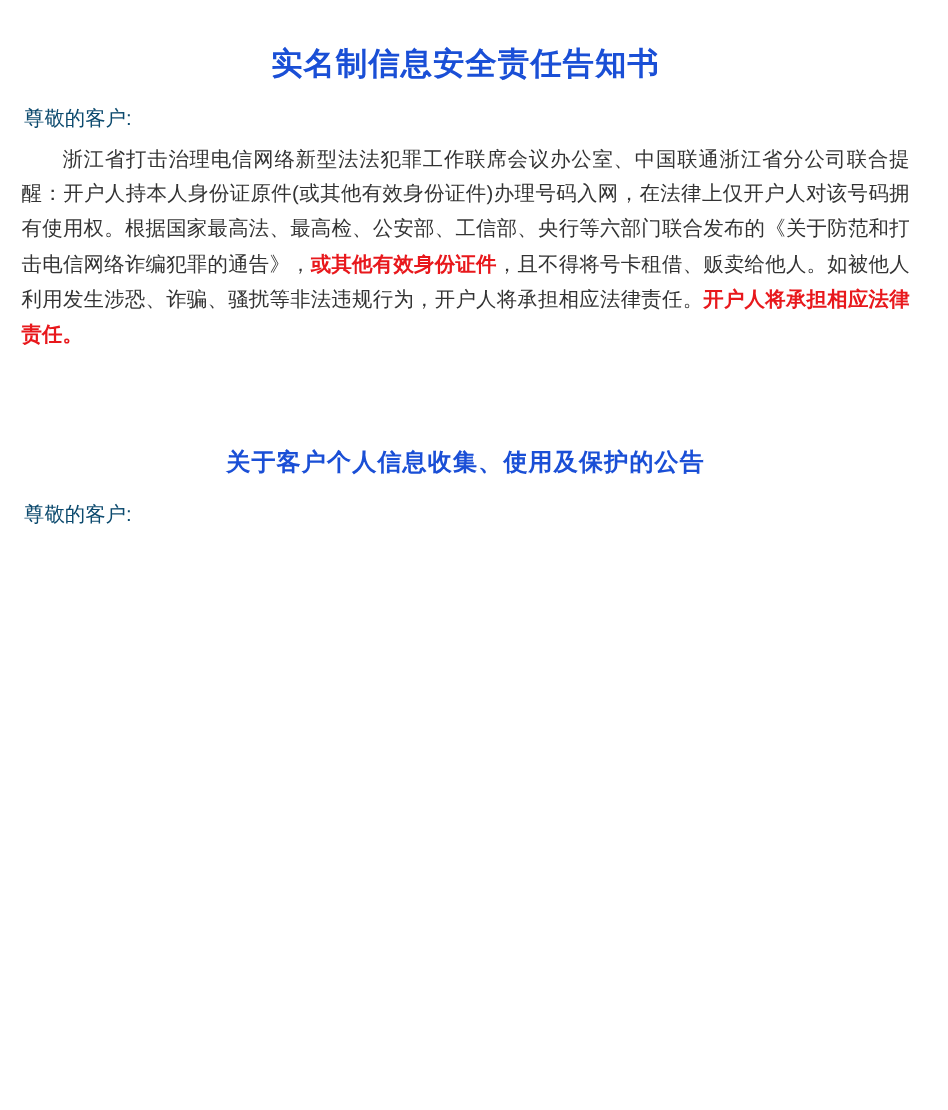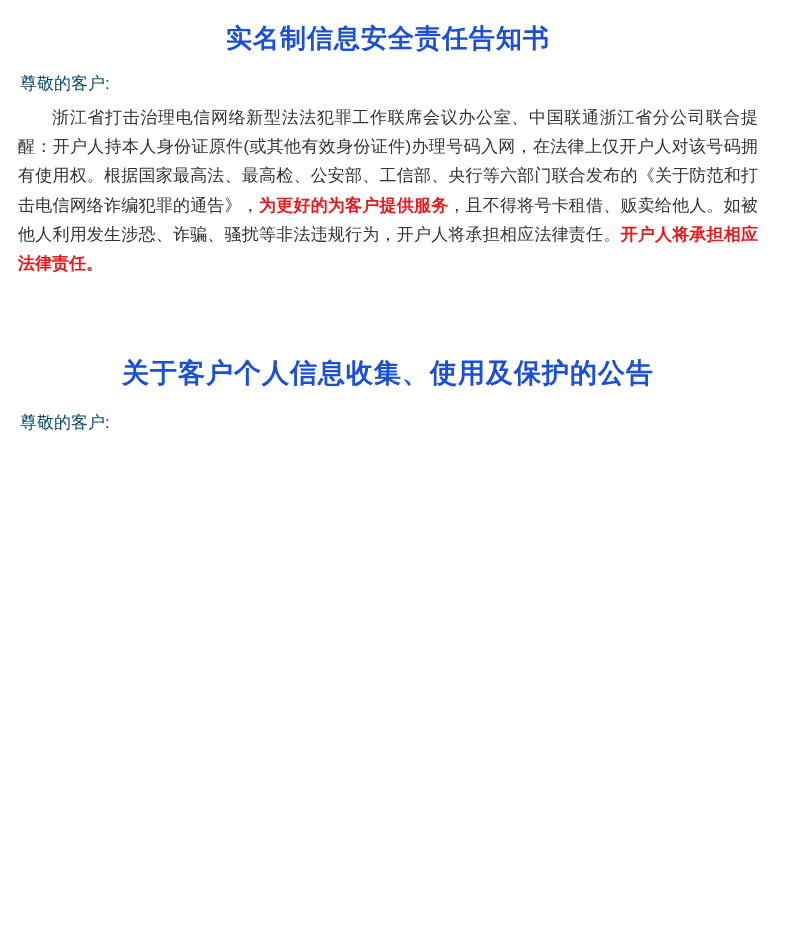--- a/index.html
+++ b/index.html
@@ -11,35 +11,35 @@
     width: 790px;
     height: 925px;
     font-family: "Liberation Sans", sans-serif;
     color: #333333;
     overflow: hidden;
   }
   .page {
     width: 776px;
     box-sizing: border-box;
     padding: 14px 18px 0 18px;
+    margin-top: 15px;
   }
   .doc-title {
     text-align: center;
     color: #1a4fd6;
     font-size: 26px;
     font-weight: bold;
     letter-spacing: 1px;
     margin: 8px 0 14px 0;
     line-height: 1.3;
   }
   .doc-title.second {
-    font-size: 27px;
+    font-size: 20px;
     margin-top: 0;
     margin-bottom: 16px;
-    font-family: Liberation Mono, monospace;
   }
   .salutation {
     font-size: 17px;
     color: #0c4a6e;
     margin: 0 0 6px 2px;
     line-height: 1.6;
   }
   .para {
     font-size: 17px;
     line-height: 1.72;
@@ -64,21 +64,21 @@
 </style>
 </head>
 <body>
 
 <div class="page">
 
   <div class="block">
     <h1 class="doc-title">实名制信息安全责任告知书</h1>
     <p class="salutation">尊敬的客户:</p>
     <p class="para indent">
-      <span>浙江省打击治理电信网络新型法法犯罪工作联席会议办公室、中国联通浙江省分公司联合提醒：开户人持本人身份证原件(或其他有效身份证件)办理号码入网，在法律上仅开户人对该号码拥有使用权。根据国家最高法、最高检、公安部、工信部、央行等六部门联合发布的《关于防范和打击电信网络诈编犯罪的通告》，</span><span class="red">为更好的为客户提供服务</span><span>，且不得将号卡租借、贩卖给他人。如被他人利用发生涉恐、诈骗、骚扰等非法违规行为，开户人将承担相应法律责任。</span><span class="red">开户人将承担相应法律责任。</span>
+      <span>浙江省打击治理电信网络新型法法犯罪工作联席会议办公室、中国联通浙江省分公司联合提醒：开户人持本人身份证原件(或其他有效身份证件)办理号码入网，在法律上仅开户人对该号码拥有使用权。根据国家最高法、最高检、公安部、工信部、央行等六部门联合发布的《关于防范和打击电信网络诈编犯罪的通告》，</span><span class="red">或其他有效身份证件</span><span>，且不得将号卡租借、贩卖给他人。如被他人利用发生涉恐、诈骗、骚扰等非法违规行为，开户人将承担相应法律责任。</span><span class="red">开户人将承担相应法律责任。</span>
     </p>
   </div>
 
   <div class="spacer-big"></div>
 
   <div class="block">
     <h1 class="doc-title second">关于客户个人信息收集、使用及保护的公告</h1>
     <p class="salutation">尊敬的客户:</p>
   </div>
 

